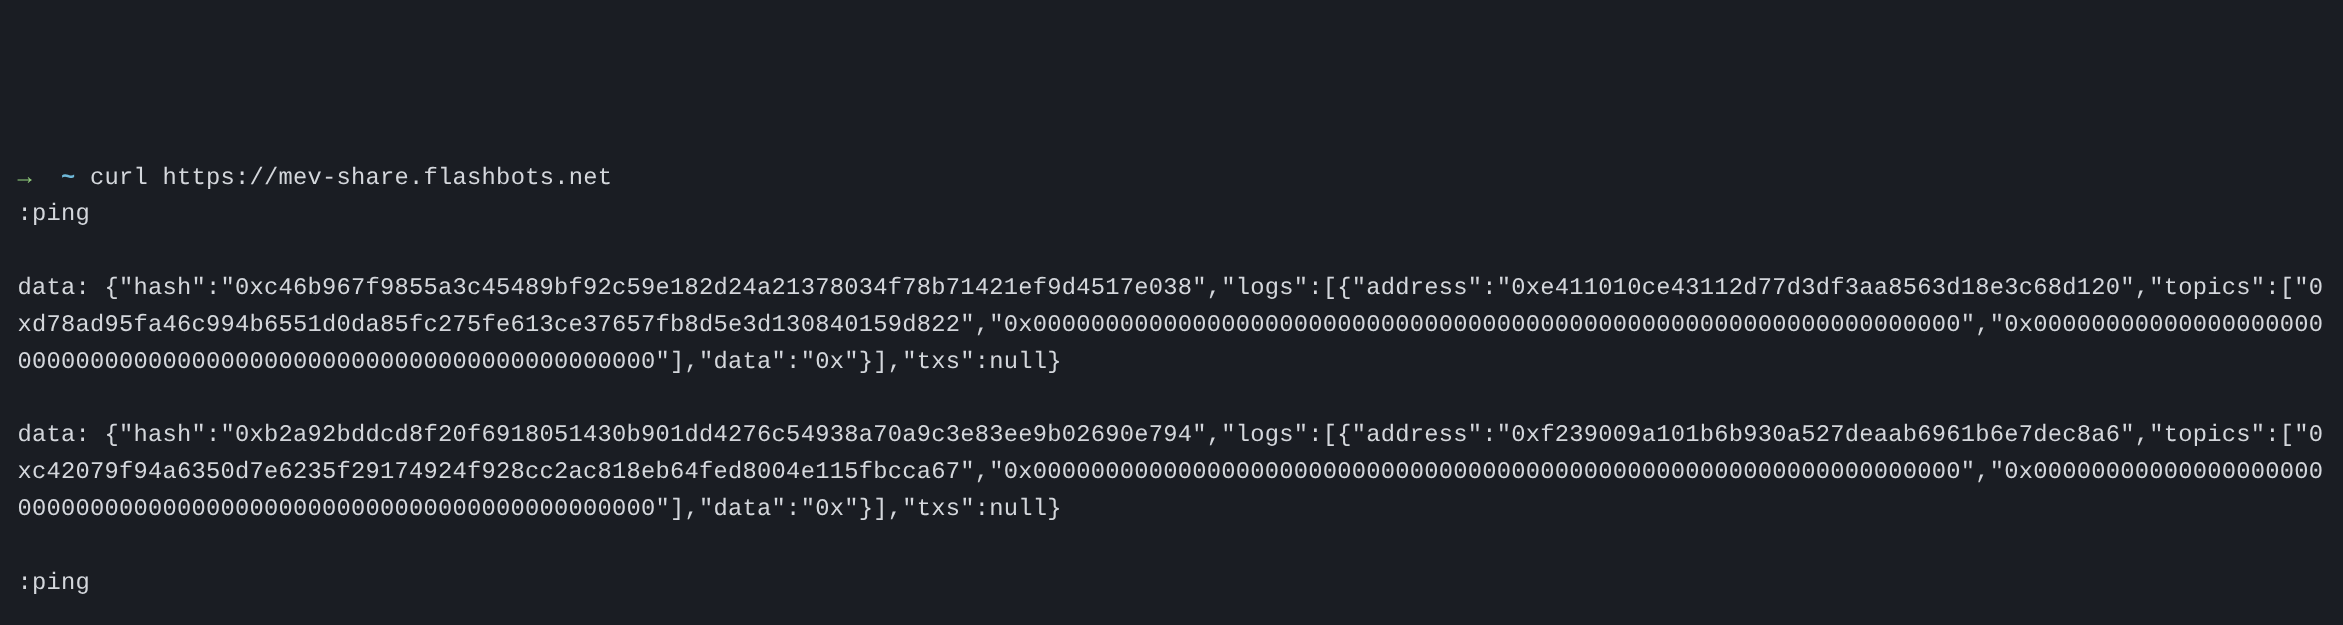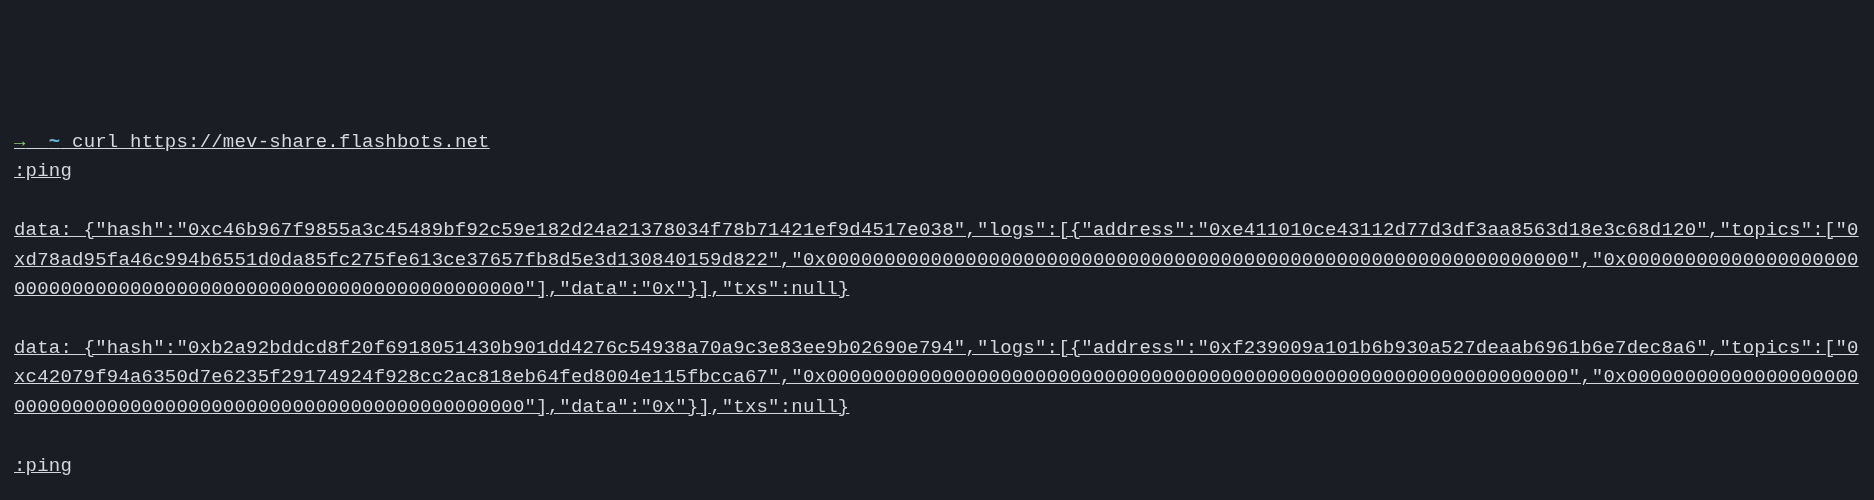--- a/index.html
+++ b/index.html
@@ -12,21 +12,21 @@
     padding: 10px 14px;
     width: 1874px;
     min-height: 500px;
     white-space: pre-wrap;
     word-break: break-all;
     letter-spacing: 0.2px;
   }
   .prompt-arrow { color: #8fc97a; }
   .prompt-tilde { color: #6fb8d8; font-weight: 600; }
   .cmd { color: #d4d7dc; }
-  .line { display: block; text-decoration: underline; }
+  .line { display: block; }
   .blank { height: 1.55em; }
 </style>
 </head>
 <body>
 
 
 
 <span class="line"><span class="prompt-arrow">→</span>  <span class="prompt-tilde">~</span> <span class="cmd">curl https://mev-share.flashbots.net</span></span><span class="line">:ping</span><div class="blank"></div><span class="line">data: {"hash":"0xc46b967f9855a3c45489bf92c59e182d24a21378034f78b71421ef9d4517e038","logs":[{"address":"0xe411010ce43112d77d3df3aa8563d18e3c68d120","topics":["0xd78ad95fa46c994b6551d0da85fc275fe613ce37657fb8d5e3d130840159d822","0x0000000000000000000000000000000000000000000000000000000000000000","0x0000000000000000000000000000000000000000000000000000000000000000"],"data":"0x"}],"txs":null}</span><div class="blank"></div><span class="line">data: {"hash":"0xb2a92bddcd8f20f6918051430b901dd4276c54938a70a9c3e83ee9b02690e794","logs":[{"address":"0xf239009a101b6b930a527deaab6961b6e7dec8a6","topics":["0xc42079f94a6350d7e6235f29174924f928cc2ac818eb64fed8004e115fbcca67","0x0000000000000000000000000000000000000000000000000000000000000000","0x0000000000000000000000000000000000000000000000000000000000000000"],"data":"0x"}],"txs":null}</span><div class="blank"></div><span class="line">:ping</span><div class="blank"></div>
 
 

